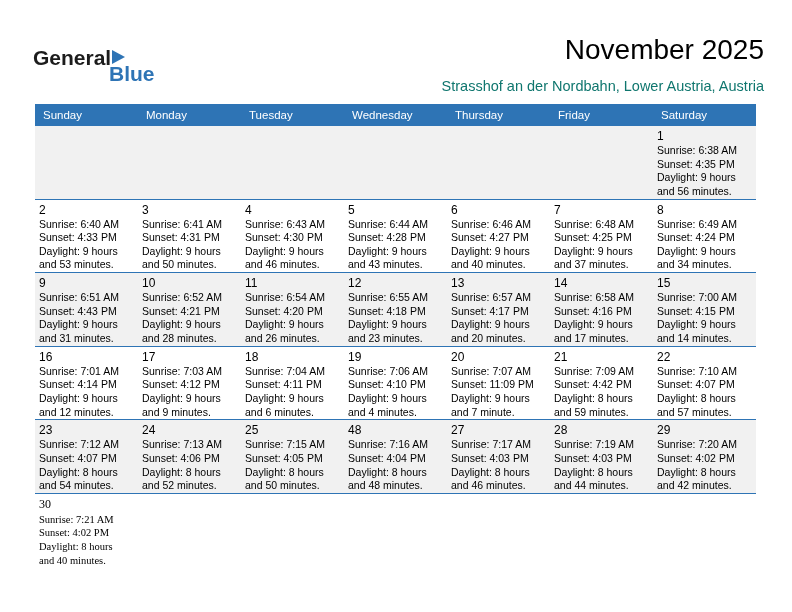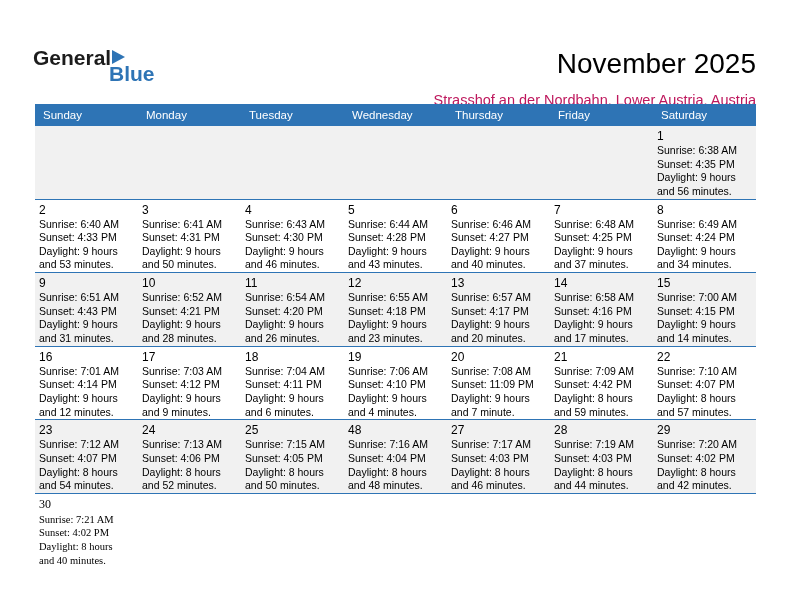--- a/index.html
+++ b/index.html
@@ -2,31 +2,31 @@
 <html style="--header-bg: #2E74B5; --separator: #2E74B5; --row-alt: #F1F1F1;"><head>
 <meta charset="utf-8">
 <style>
   html,body{margin:0;padding:0;background:#fff;}
   .page{
     width:792px;height:612px;position:relative;overflow:hidden;
     background:#fff;font-family:"Liberation Sans",sans-serif;
   }
   .top{
     display:flex;justify-content:space-between;align-items:flex-start;
-    padding:30px 36px 0 33px;
+    padding:30px 28px 0 33px;
   }
   
   .logo{margin-top:16px;width:130px;}
   .logo-line1{display:flex;align-items:center;font-weight:bold;font-size:21px;color:#1c1c1c;}
   .logo-tri{width:0;height:0;border-left:13px solid #2E74B5;border-top:7px solid transparent;border-bottom:7px solid transparent;margin-left:1px;margin-top:-2px;}
   .logo-line2{font-weight:bold;font-size:21px;color:#2E74B5;margin-top:-8px;margin-left:76px;}
   
   .titles{text-align:right;}
-  .month-title{font-size:28px;color:#000;margin-top:18px;}
-  .location{font-size:14.5px;color:#be185d;margin-top:12px;}
+  .month-title{font-size:28px;color:#000;margin-top:4px;}
+  .location{font-size:14.5px;color:#0f766e;margin-top:12px;}
   
   .cal{
     position:absolute;left:35px;top:104px;width:721px;
     border-collapse:collapse;table-layout:fixed;
   }
   .cal thead th{
     background:var(--header-bg,#2E74B5);color:#fff;
     font-size:11.5px;font-weight:normal;text-align:left;
     padding:5px 0 5px 8px;
   }
@@ -209,21 +209,21 @@
           </td>
           <td>
             <div class="daynum">19</div>
             <div class="info">Sunrise: 7:06 AM</div>
             <div class="info">Sunset: 4:10 PM</div>
             <div class="info">Daylight: 9 hours</div>
             <div class="info">and 4 minutes.</div>
           </td>
           <td>
             <div class="daynum">20</div>
-            <div class="info">Sunrise: 7:08 AM</div>
+            <div class="info">Sunrise: 7:07 AM</div>
             <div class="info">Sunset: 11:09 PM</div>
             <div class="info">Daylight: 9 hours</div>
             <div class="info">and 7 minute.</div>
           </td>
           <td>
             <div class="daynum">21</div>
             <div class="info">Sunrise: 7:09 AM</div>
             <div class="info">Sunset: 4:42 PM</div>
             <div class="info">Daylight: 8 hours</div>
             <div class="info">and 59 minutes.</div>

